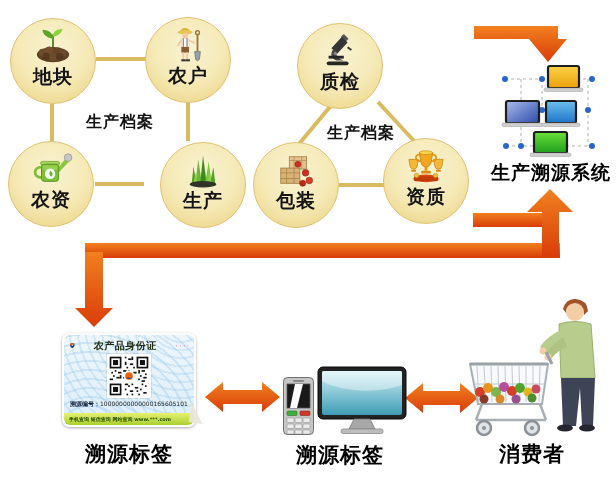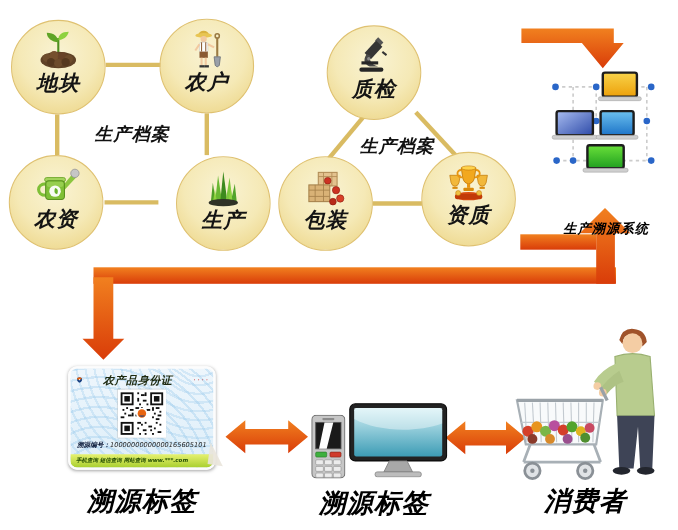--- a/index.html
+++ b/index.html
@@ -1,34 +1,33 @@
 <!DOCTYPE html>
 <html><head>
 <meta charset="utf-8">
 <style>
   html,body{margin:0;padding:0;background:#fff;}
   #stage{
     position:relative;width:616px;height:482px;background:#fff;overflow:hidden;
     font-family:"DejaVu Sans","Liberation Sans",sans-serif;
-    font-style:italic;
   }
   svg.layer{position:absolute;left:0;top:0;}
   
   .circle{
     position:absolute;width:86px;height:86px;border-radius:50%;
     background:radial-gradient(circle at 50% 36%,#f9f3d3 0%,#f5e9b6 52%,#eed990 84%,#e7cd7d 100%);
     border:1px solid #dfc170;
     display:flex;flex-direction:column;align-items:center;justify-content:flex-start;
     box-sizing:border-box;padding-top:8px;
   }
   .circle .cicon{width:46px;height:38px;flex:0 0 auto;}
   .circle .clabel{font-weight:bold;font-size:19px;color:#141414;line-height:1;margin-top:2px;letter-spacing:1px;white-space:nowrap;}
   .cluster-title{position:absolute;font-weight:bold;font-size:16px;color:#111;text-align:center;letter-spacing:1px;white-space:nowrap;}
-  .caption{position:absolute;font-weight:bold;font-size:24px;color:#000;text-align:center;letter-spacing:1px;white-space:nowrap;}
-  .system-label{position:absolute;left:486px;top:160px;width:130px;text-align:center;font-weight:bold;font-size:12px;color:#000;letter-spacing:1px;white-space:nowrap;margin-top:40px;}
+  .caption{position:absolute;font-weight:bold;font-size:21px;color:#000;text-align:center;letter-spacing:1px;white-space:nowrap;}
+  .system-label{position:absolute;left:486px;top:160px;width:130px;text-align:center;font-weight:bold;font-size:19px;color:#000;letter-spacing:1px;white-space:nowrap;}
   
   .card{
     position:absolute;left:62px;top:333px;width:134px;height:94px;border-radius:8px;
     border:2px solid #fcfcfc;box-sizing:border-box;
     background:
       repeating-radial-gradient(circle at 20% 120%, rgba(150,200,235,.35) 0 2px, rgba(255,255,255,0) 2px 9px),
       repeating-radial-gradient(circle at 90% -20%, rgba(150,200,235,.3) 0 2px, rgba(255,255,255,0) 2px 8px),
       linear-gradient(#eef6fc,#ddeef9);
     box-shadow:0 1px 3px rgba(0,0,0,.35);
     overflow:hidden;

